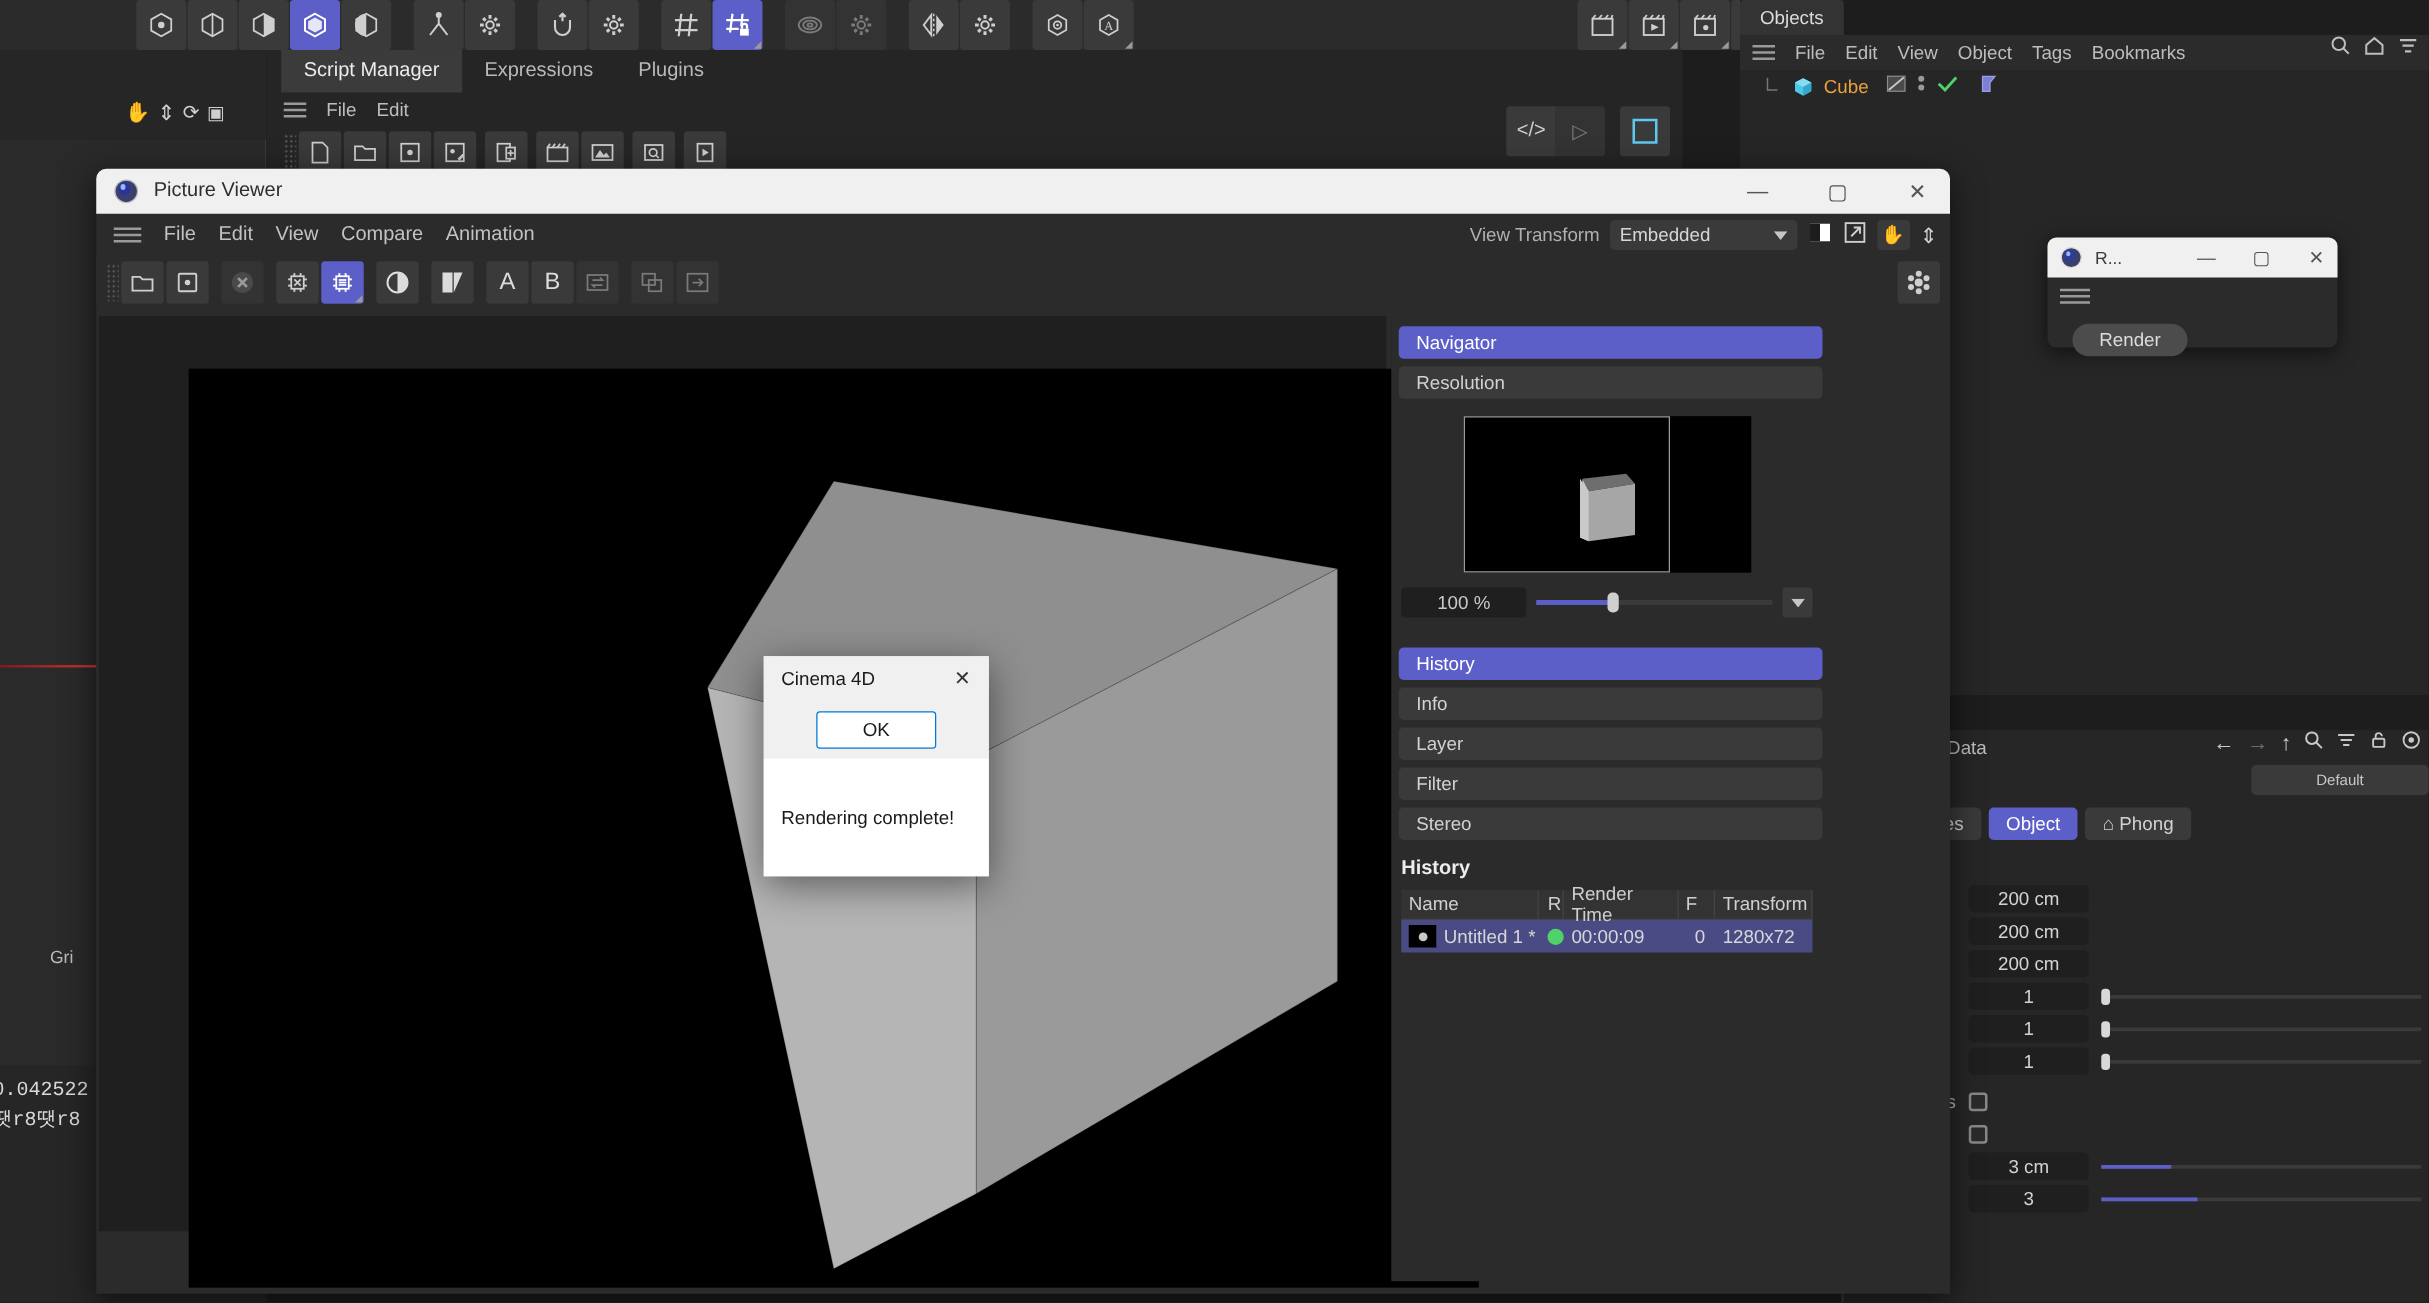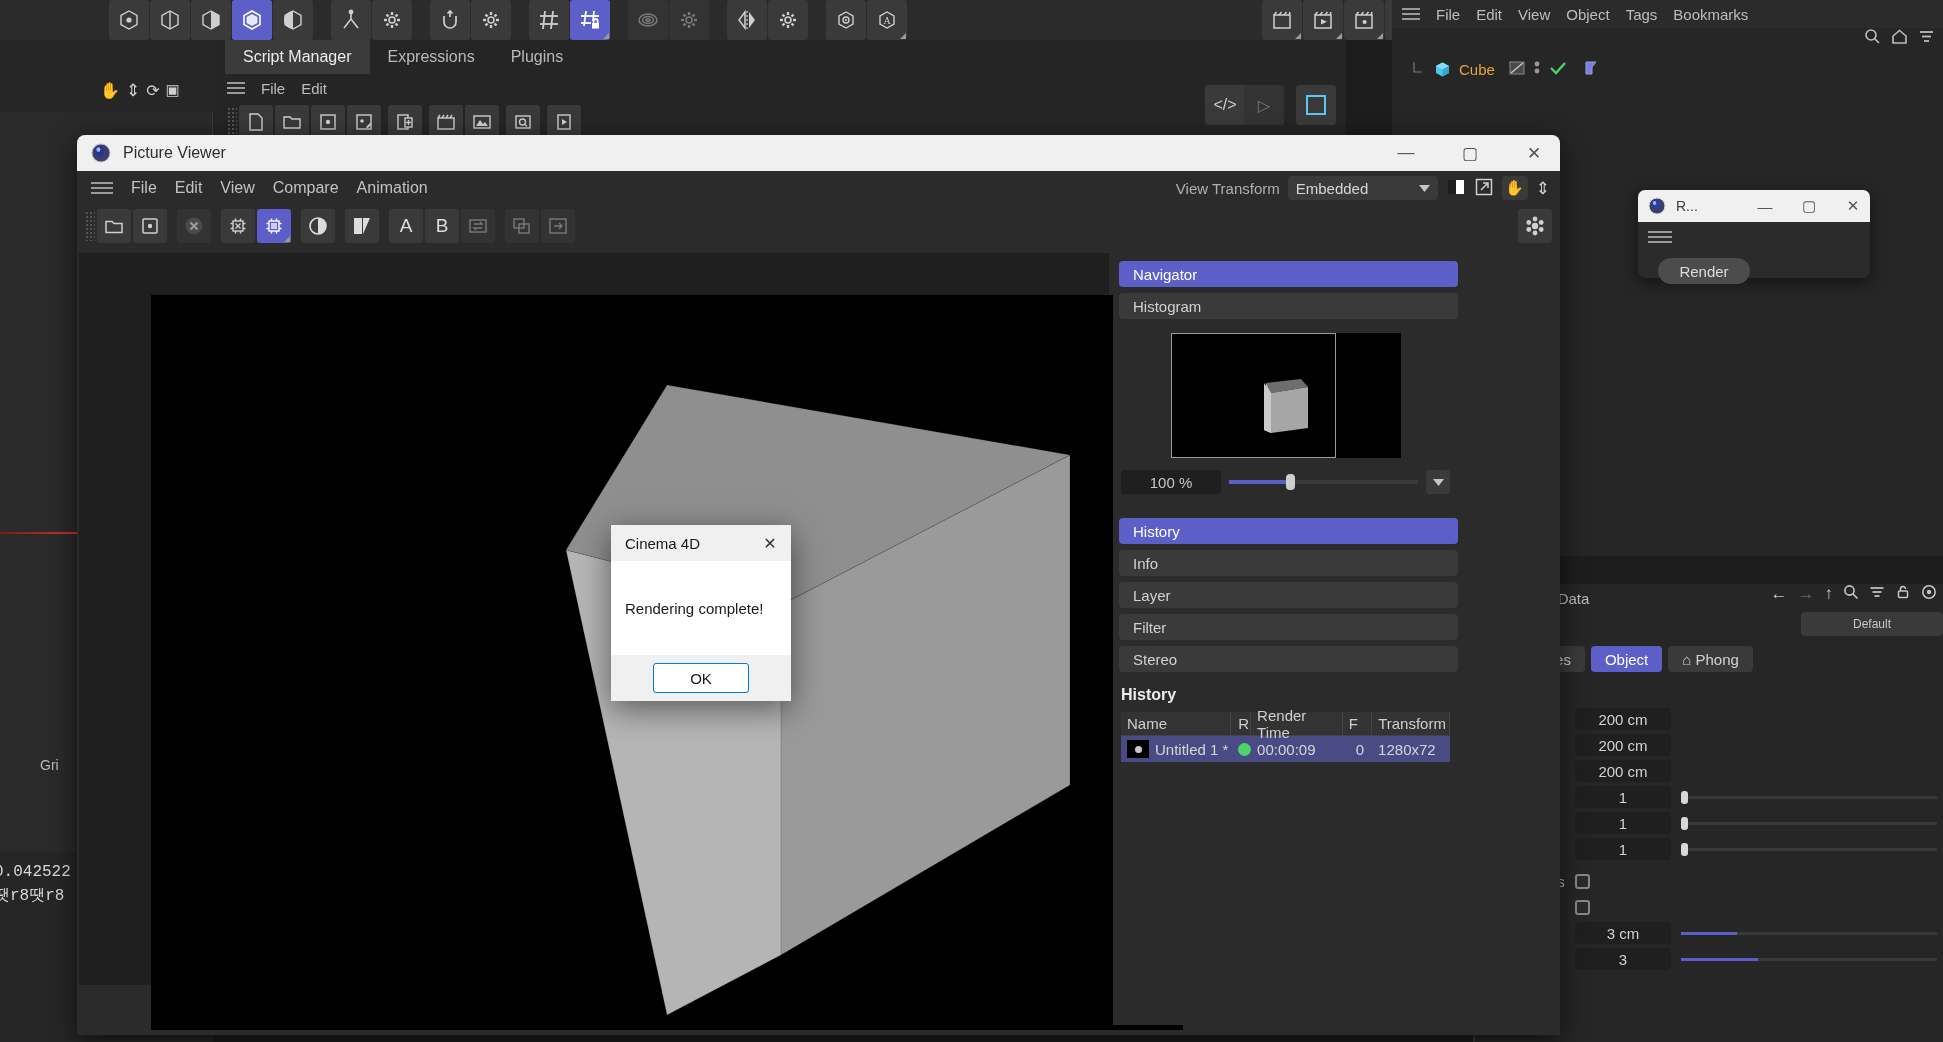--- a/index.html
+++ b/index.html
@@ -496,20 +496,23 @@
       <div class="icobtn dim" style="margin-left:-5px;border-radius:0 3px 3px 0">▷</div>
       <div class="icobtn" style="background:#3a3a3a;margin-left:8px">
         <svg width="24" height="24" viewBox="0 0 24 24">
             <rect x="3" y="3" width="18" height="18" fill="none" stroke="#5ec8f0" stroke-width="2"></rect>
           </svg>
       </div>
     </div>
   </div>
 
   <div id="objects-panel" class="abs">
+    <div id="obj-tabbar">
+      <div id="obj-tab">Objects</div>
+    </div>
     <div id="obj-menu">
       <span class="hamb">
           <i></i>
           <i></i>
           <i></i>
         </span>
       <span>File</span>
       <span>Edit</span>
       <span>View</span>
       <span>Object</span>
@@ -847,21 +850,21 @@
       <g fill="none" stroke="#000" stroke-opacity="0.18" stroke-width="1">
         <polyline points="516,90 919,160 919,490 630,660 516,720 415,255 516,90"></polyline>
         <polyline points="415,255 630,310 919,160"></polyline>
           <line x1="630" y1="310" x2="630" y2="660"></line>
       </g>
     </svg>
 
     <div id="pv-side">
       <div class="pill-tabs">
         <div class="pill active">Navigator</div>
-        <div class="pill">Histogram</div>
+        <div class="pill">Resolution</div>
       </div>
 
       <div id="nav-thumb">
         <svg viewBox="0 0 230 125" width="230" height="125">
           <rect width="230" height="125" fill="#000"></rect>
           <polygon points="95,50 130,46 137,54 100,60" fill="#6e6e6e"></polygon>
           <polygon points="95,50 100,60 100,100 93,97" fill="#c6c6c6"></polygon>
           <polygon points="100,60 137,54 137,95 100,100" fill="#a6a6a6"></polygon>
           <polygon points="93,50 93,97 100,100 100,60" fill="#c9c9c9"></polygon>
         </svg>
@@ -915,19 +918,19 @@
         </div>
       </div>
     </div>
   </div>
 
   <div id="dlg" class="abs">
     <div id="dlg-title">
       <span class="t">Cinema 4D</span>
       <span id="dlg-x">✕</span>
     </div>
-    <div id="dlg-body">Rendering complete!</div>
     <div id="dlg-foot">
       <div id="dlg-ok">OK</div>
     </div>
+    <div id="dlg-body">Rendering complete!</div>
   </div>
 
 </div>
 
 </body></html>

